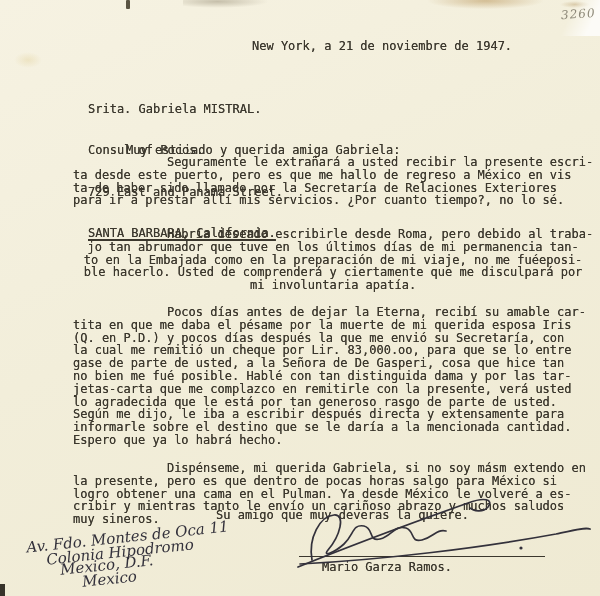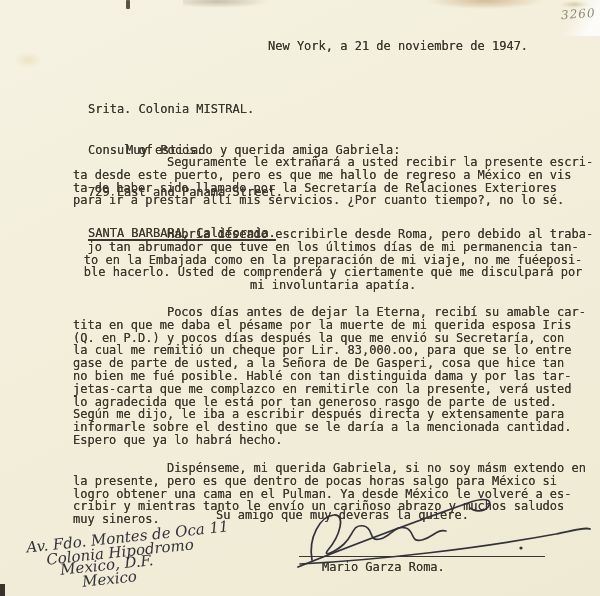--- a/index.html
+++ b/index.html
@@ -58,24 +58,24 @@
   <div class="stain st-mark"></div>
   <div class="stain st-pencil-smudge"></div>
   <div class="stain st-brown-smudge"></div>
   <div class="stain st-brown-dot"></div>
   <div class="stain st-corner-tr"></div>
   <div class="stain st-bottom-left"></div>
   <div class="stain st-faint"></div>
 
   <div class="hand pencil" style="left:561px;top:7px;font-size:12px;transform:rotate(-4deg);letter-spacing:1px;">3260</div>
 
-  <div class="typed" style="left:268px;top:39px;">New York, a 21 de noviembre de 1947.</div>
+  <div class="typed" style="left:252px;top:39px;">New York, a 21 de noviembre de 1947.</div>
 
   <div class="typed" style="left:88px;top:75px;">
-    <div class="recipient-line">Srita. Colonia MISTRAL.</div>
+    <div class="recipient-line">Srita. Gabriela MISTRAL.</div>
     <div class="recipient-line">Consul of Pocos.</div>
     <div class="recipient-line">729 East and Panama Street.</div>
     <div class="recipient-line u">SANTA BARBARA, California.</div>
   </div>
 
   <div class="typed" style="left:90px;top:143px;padding-left:36px;">Muy estiiado y querida amiga Gabriela:</div>
 
   <div class="typed para" style="top:156px;">             Seguramente le extrañará a usted recibir la presente escri-
 ta desde este puerto, pero es que me hallo de regreso a México en vis
 ta de haber sido llamado por la Secretaría de Relaciones Exteriores
@@ -98,21 +98,21 @@
 Espero que ya lo habrá hecho.</div>
   <div class="typed para" style="top:446px;margin-top:16px;">             Dispénseme, mi querida Gabriela, si no soy másm extendo en
 la presente, pero es que dentro de pocas horas salgo para México si
 logro obtener una cama en el Pulman. Ya desde México le volveré a es-
 cribir y mientras tanto le envío un cariñoso abrazo y muchos saludos
 muy sineros.</div>
 
   <div class="typed" style="left:216px;top:508px;">Su amigo que muy deveras la quiere.</div>
 
   <div class="sig-line"></div>
-  <div class="typed" style="left:322px;top:560px;">Mario Garza Roma.</div>
+  <div class="typed" style="left:322px;top:560px;">Mario Garza Ramos.</div>
 
   <svg class="sig-svg" width="600" height="596" viewBox="0 0 600 596">
     <g fill="none" stroke="#33313b" stroke-width="1.7" stroke-linecap="round">
       <path d="M312,560 C308,538 320,516 334,515 C346,514 340,536 328,550 C322,557 334,553 344,544 C354,535 352,524 364,526 C374,528 368,542 380,539 C392,536 394,525 406,528 C415,531 410,543 422,540 C434,537 436,529 446,531"></path>
       <path d="M298,567 C340,550 420,520 468,503 C484,497 494,499 488,507 C484,512 474,512 470,508"></path>
       <path d="M300,564 C380,560 480,548 556,534 C574,530 586,527 590,529"></path>
       <circle cx="521" cy="548" r="1.6" fill="#33313b" stroke="none"></circle>
     </g>
   </svg>
 

